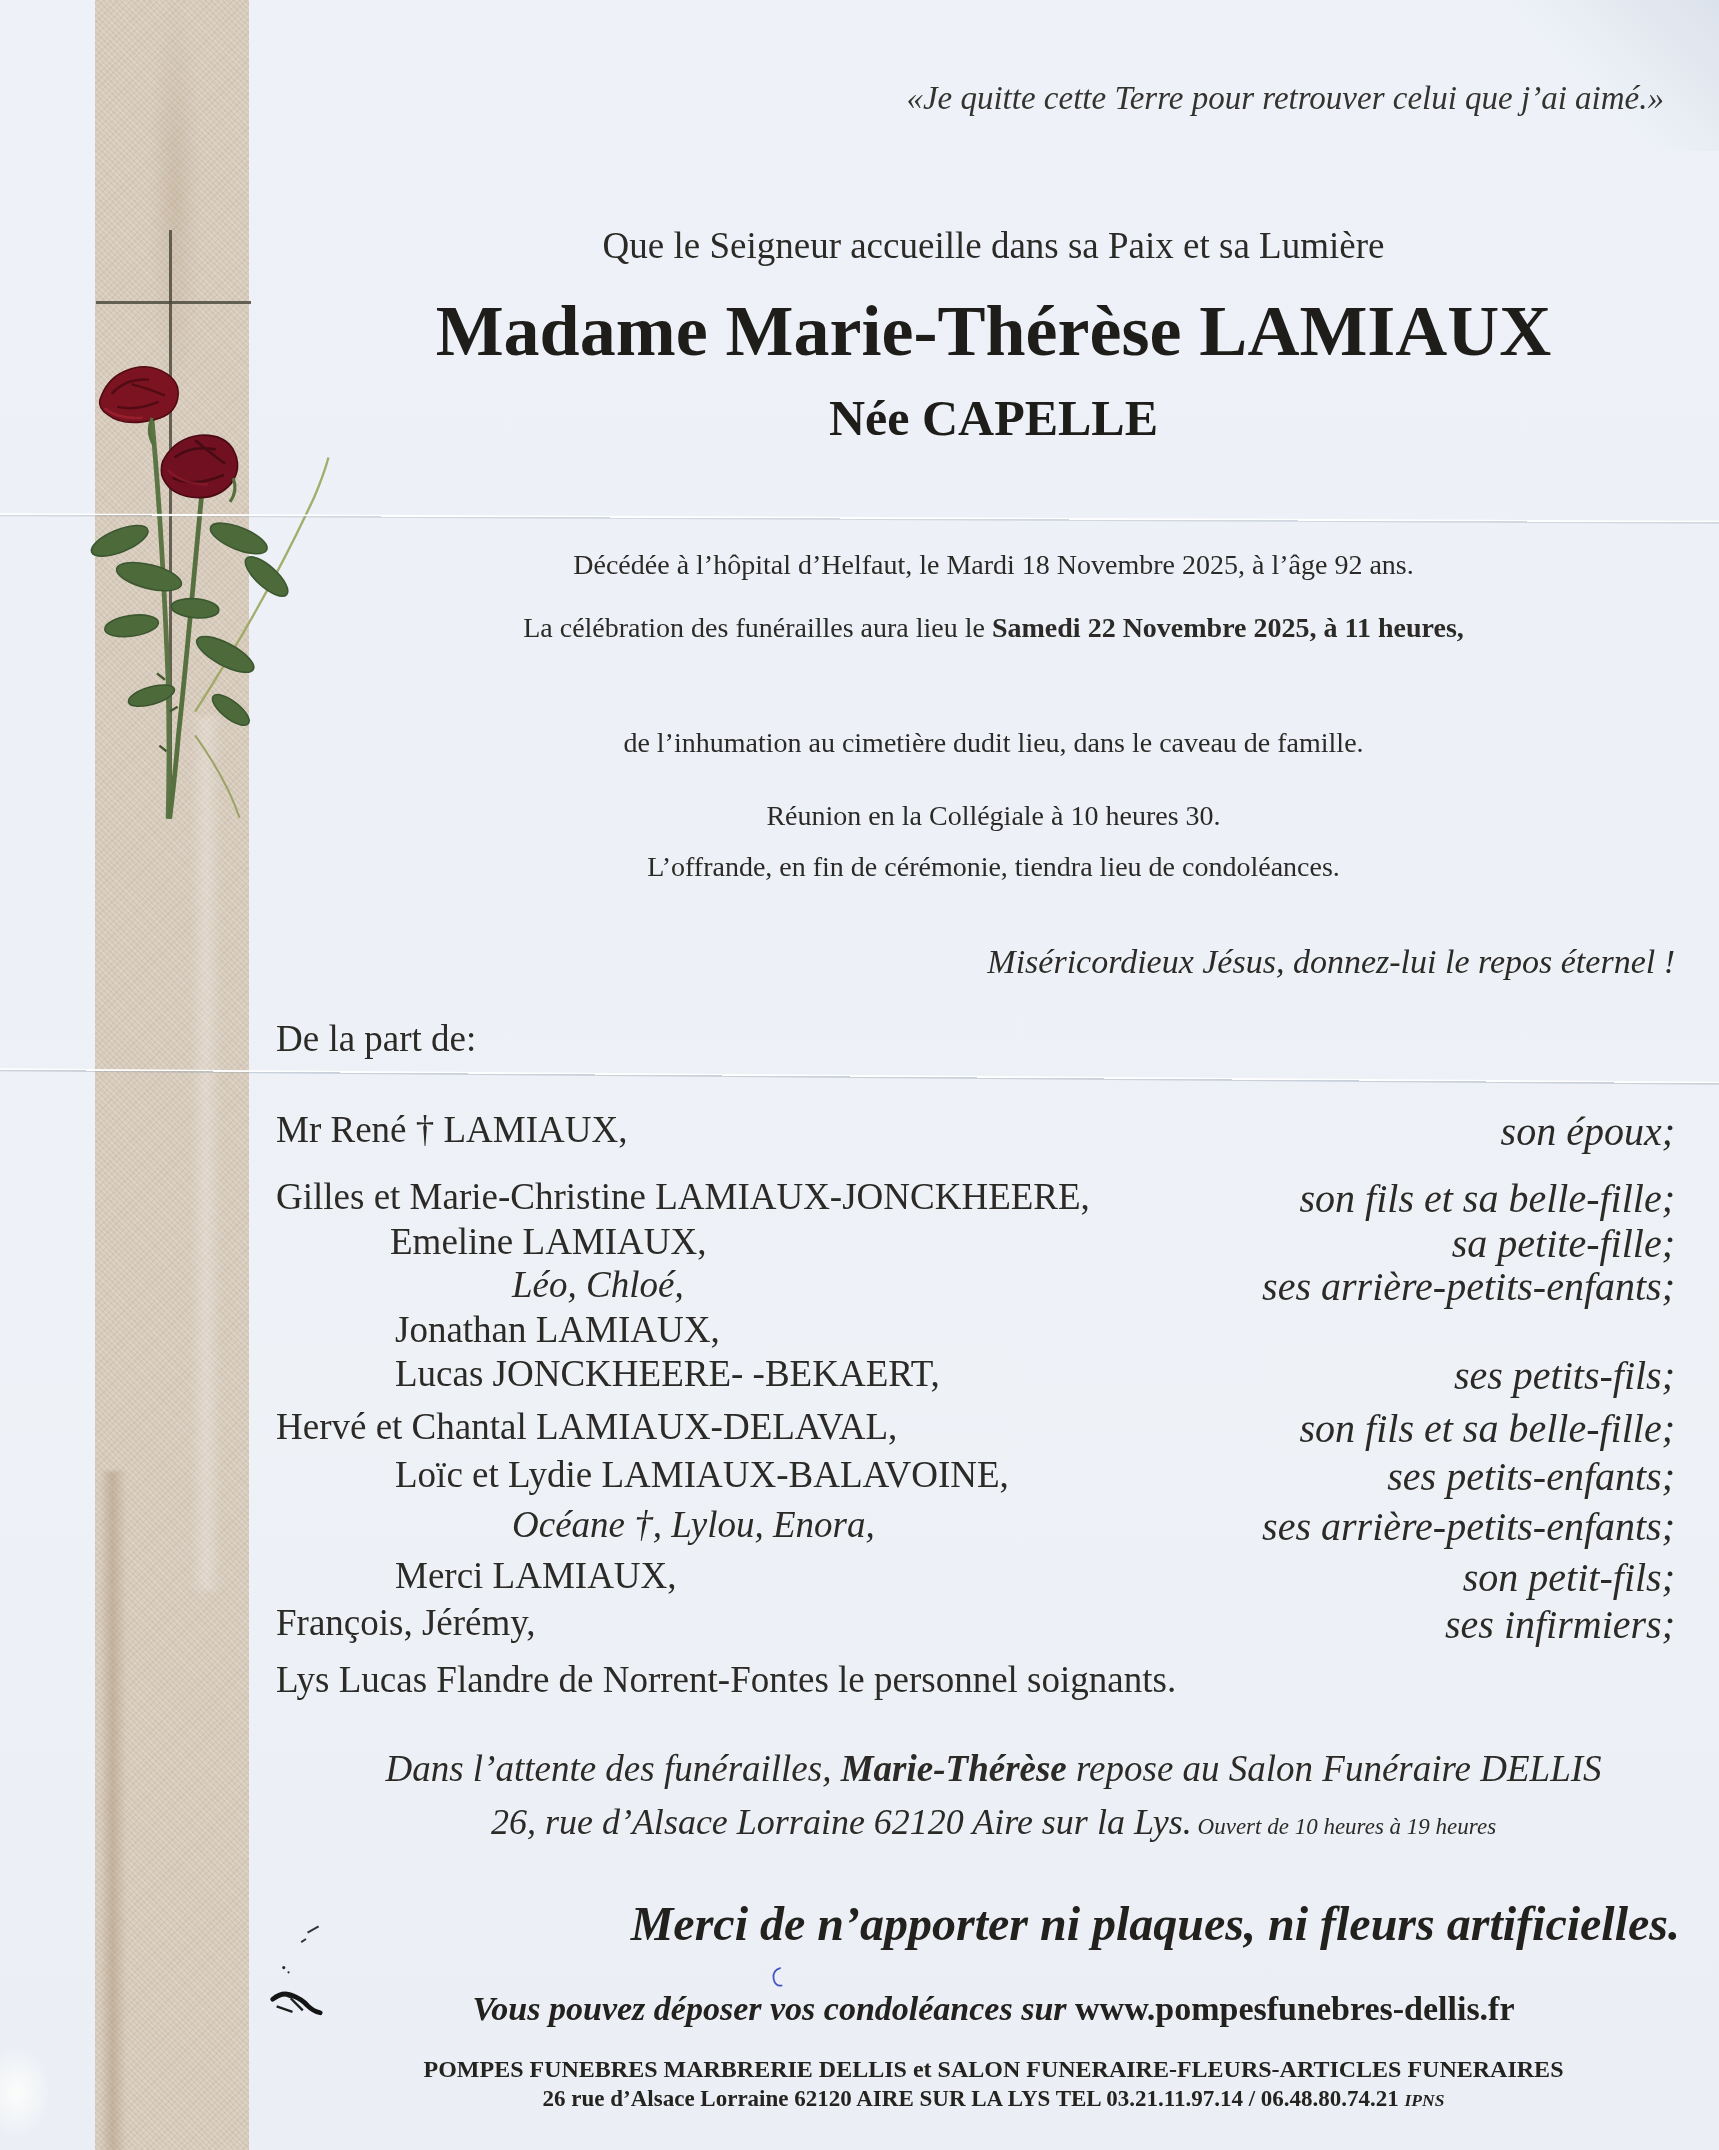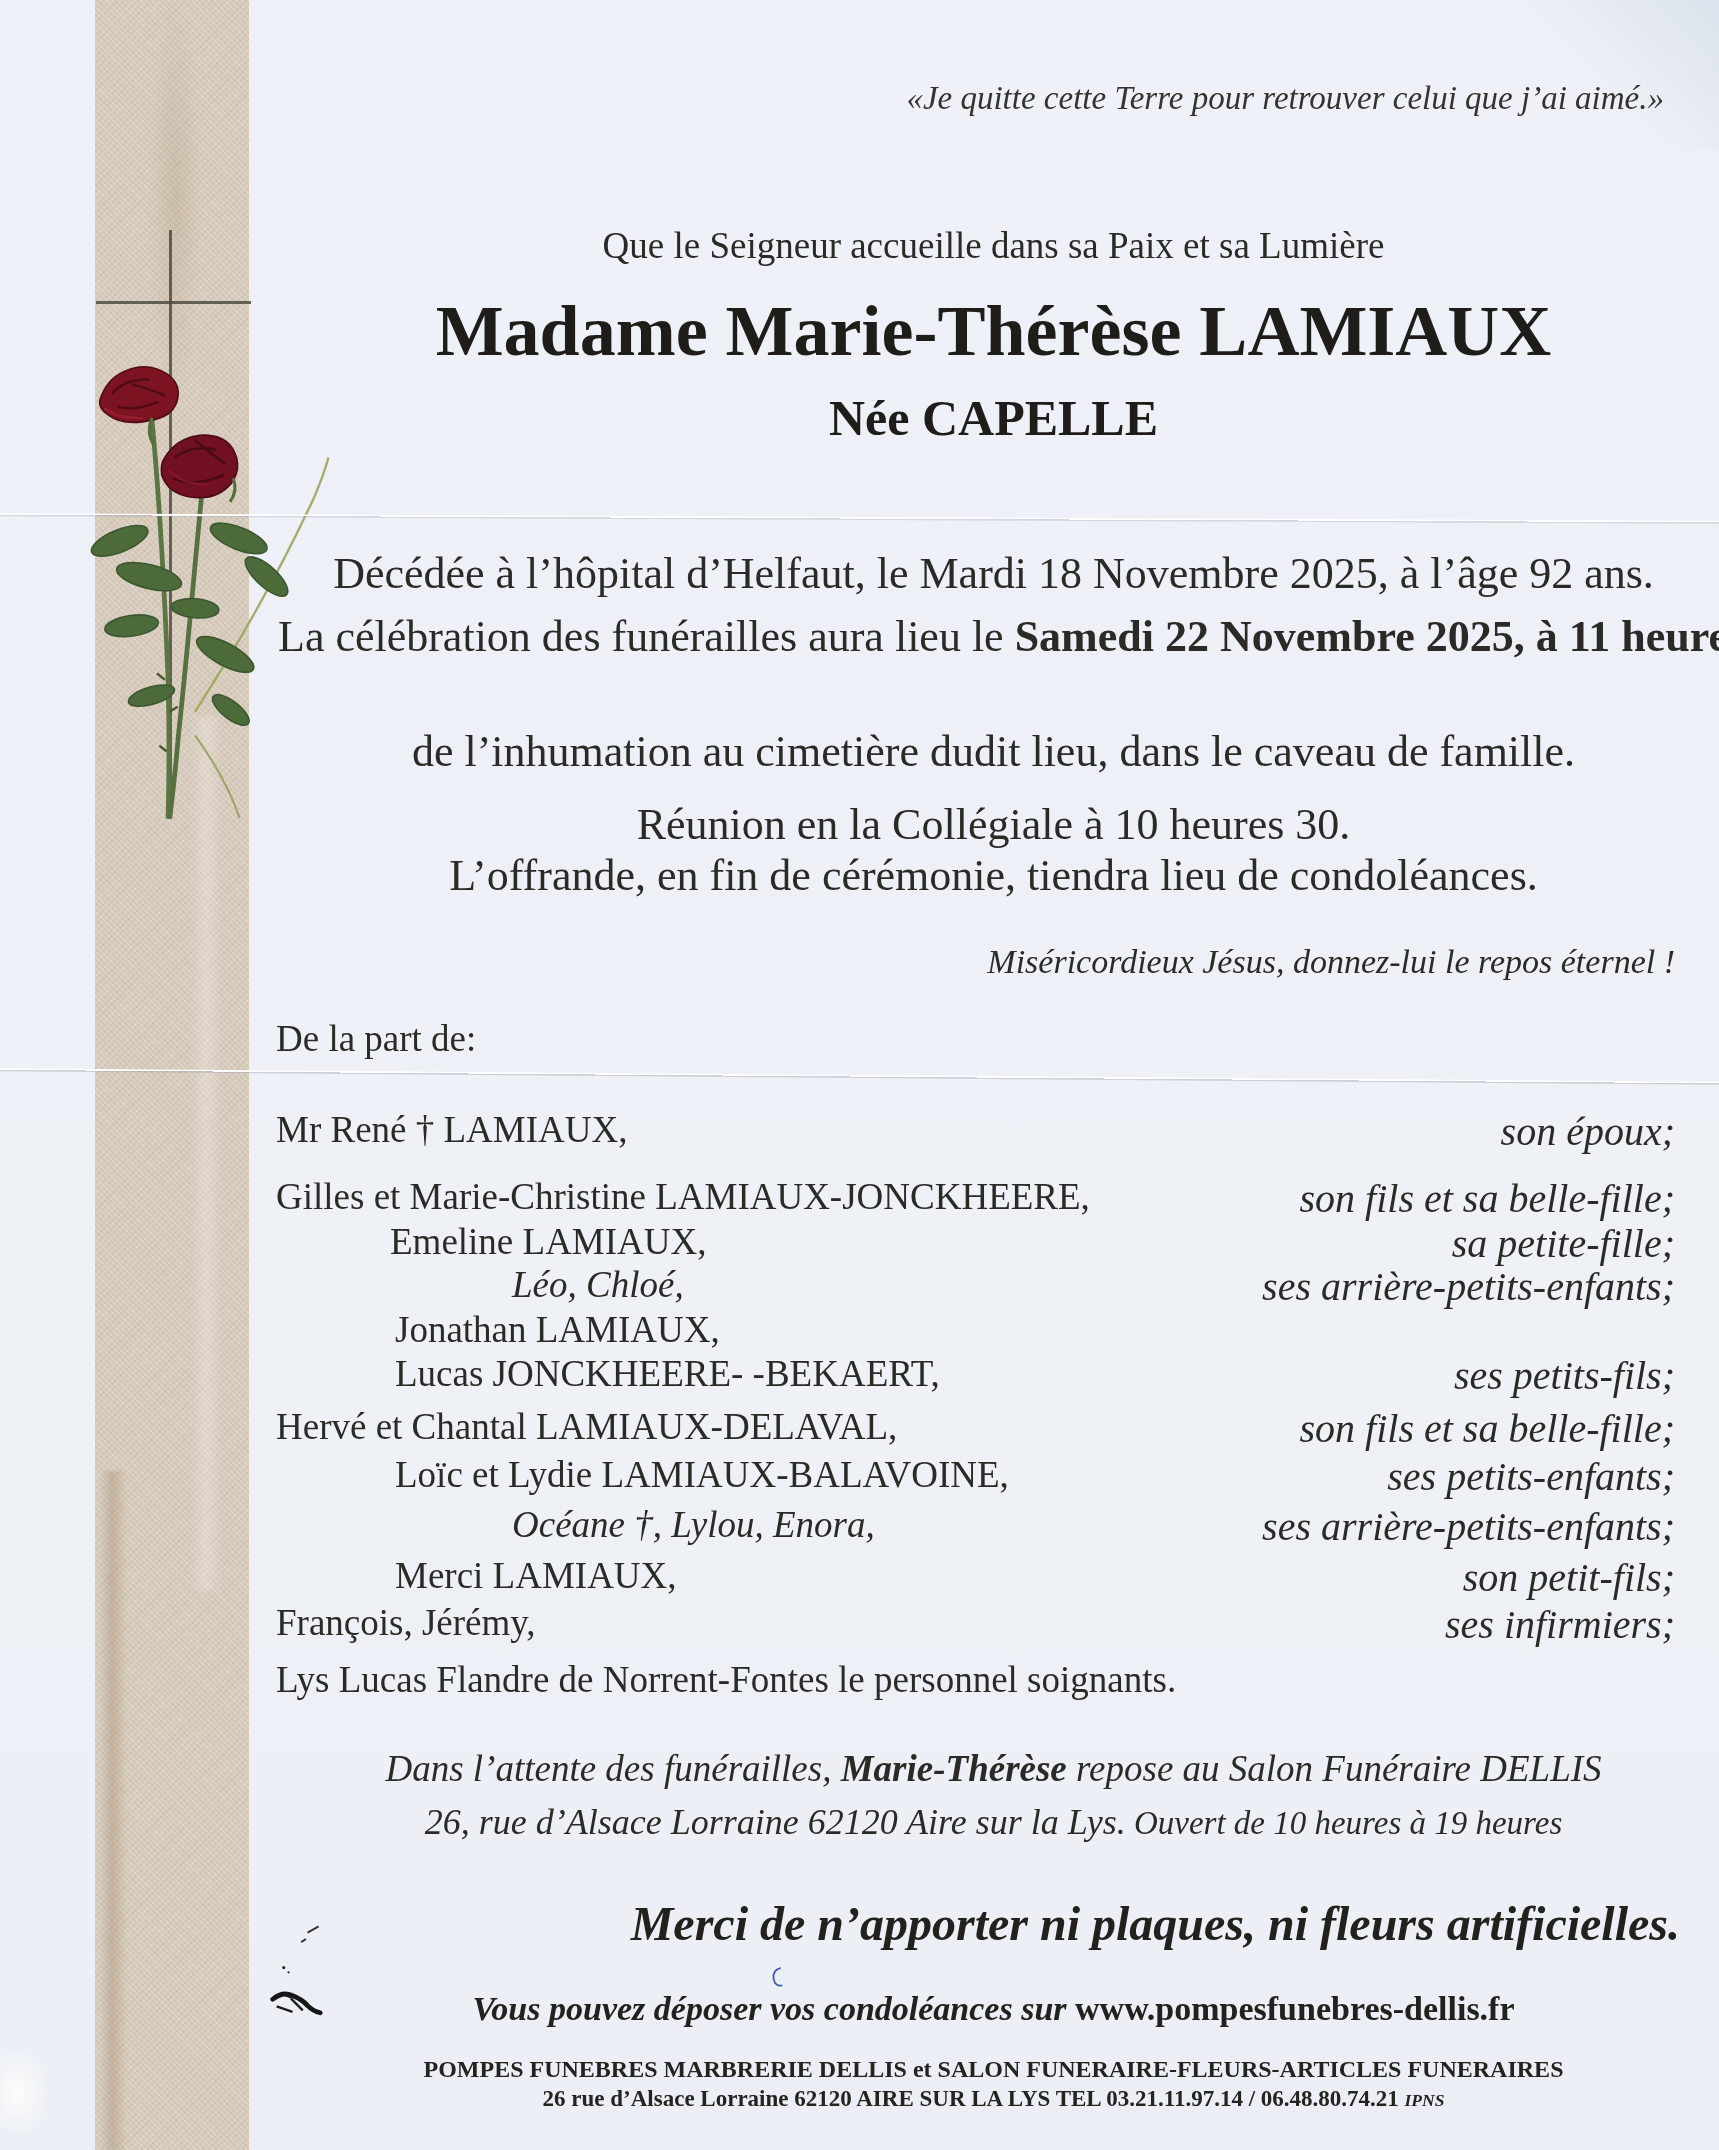--- a/index.html
+++ b/index.html
@@ -54,40 +54,40 @@
   .roses{position:absolute;left:76px;top:338px;}
   .smudge{position:absolute;left:266px;top:1920px;}
   .penmark{position:absolute;left:768px;top:1964px;}
   
   .txt{position:absolute;white-space:nowrap;line-height:1.12;}
   .center{left:278px;width:1431px;text-align:center;}
   .quote{top:80px;right:56px;font-style:italic;font-size:33px;color:#34332f;}
   .intro{top:225px;font-size:37px;}
   .title{top:291px;font-size:72px;font-weight:bold;color:#1e1d1a;}
   .maiden{top:390px;font-size:50px;font-weight:bold;color:#1e1d1a;}
-  .body-line{font-size:44px;}
+  .body-line{font-size:28px;}
   .death{top:549px;}
   .cer1{top:612px;}
   .cer2{top:672px;}
   .cer3{top:727px;}
   .meeting{top:800px;}
   .offering{top:851px;}
   .prayer{top:943px;right:45px;font-style:italic;font-size:34px;}
   .from{top:1018px;left:276px;font-size:37px;}
   .b{font-weight:bold;}
   
   .frow{position:absolute;left:0;width:1720px;height:48px;text-decoration:underline;}
   .fname{position:absolute;font-size:37px;white-space:nowrap;}
   .frel{position:absolute;right:45px;font-size:40px;font-style:italic;white-space:nowrap;}
   .i0{left:276px;} .i1{left:395px;} .i2{left:512px;}
   .it{font-style:italic;}
   
   .repose1{top:1748px;font-style:italic;font-size:37px;}
   .repose2{top:1802px;font-style:italic;font-size:36px;}
-  .hours{font-size:33px;}
+  .hours{font-size:23px;}
   .merci{top:1897px;right:40px;font-weight:bold;font-style:italic;font-size:48px;color:#22211e;}
   .vous{top:1990px;font-weight:bold;font-style:italic;font-size:34px;color:#22211e;}
   .url{font-style:normal;}
   .footer1{top:2056px;font-weight:bold;font-size:24px;color:#24231f;}
   .footer2{top:2086px;font-weight:bold;font-size:23px;color:#24231f;}
   .ipns{font-size:17.5px;font-style:italic;font-weight:bold;}
 </style>
 </head>
 <body>
 

